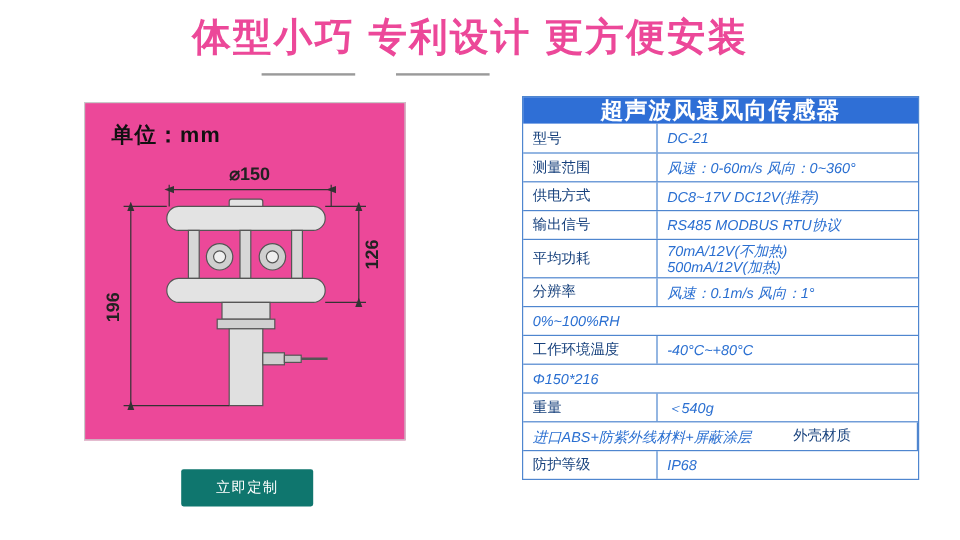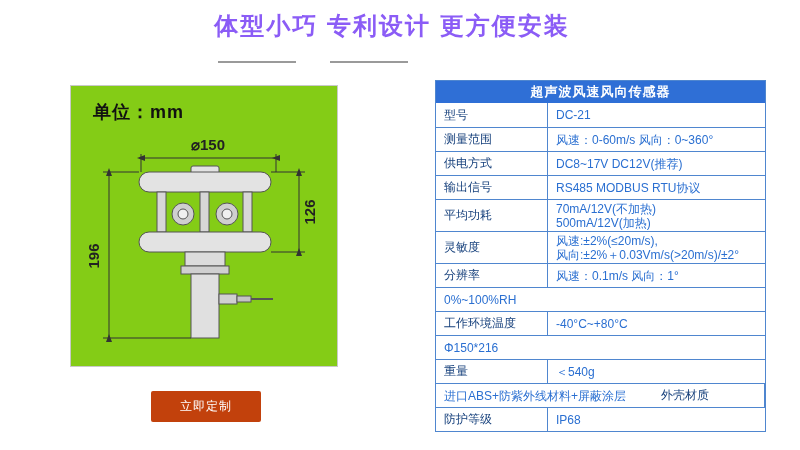--- a/index.html
+++ b/index.html
@@ -1,66 +1,66 @@
 <!DOCTYPE html>
 <html><head>
 <meta charset="utf-8">
 <style>
   * { margin: 0; padding: 0; box-sizing: border-box; }
   html, body { width: 800px; height: 450px; background: #ffffff; font-family: "Liberation Sans", sans-serif; }
   .canvas { position: relative; width: 800px; height: 450px; background: #ffffff; overflow: hidden; }
 
   .page-title {
     position: absolute; top: 10px; left: 0; width: 784px;
-    text-align: center; font-size: 24px; font-weight: bold; color: #8b5cf6;
+    text-align: center; font-size: 32px; font-weight: bold; color: #ec4899;
     letter-spacing: 2px;
   }
   .title-line { position: absolute; top: 61px; height: 2px; background: #9a9a9a; }
   .title-line.left  { left: 218px; width: 78px; }
   .title-line.right { left: 330px; width: 78px; }
 
   
   .drawing-panel {
     position: absolute; left: 70px; top: 85px; width: 268px; height: 282px;
-    background: #84cc16; border: 1px solid #c9c9c9;
+    background: #ec4899; border: 1px solid #c9c9c9;
   }
   .unit-label {
     position: absolute; left: 22px; top: 14px;
     font-size: 18px; font-weight: bold; color: #111; letter-spacing: 1px;
   }
   .diagram-svg { position: absolute; left: 0; top: 42px; }
 
   
   .cta-button {
     position: absolute; left: 151px; top: 391px; width: 110px; height: 31px;
-    background: #c2410c; color: #ffffff; font-size: 12px;
+    background: #0f766e; color: #ffffff; font-size: 12px;
     display: flex; align-items: center; justify-content: center;
     border: none; border-radius: 2px; cursor: pointer; letter-spacing: 1px;
   }
 
   
   .spec-table {
     position: absolute; left: 435px; top: 80px; width: 331px;
     border: 1px solid #4f86cf; background: #ffffff;
   }
   .spec-header {
     height: 22px; background: #2f6fd6; color: #ffffff;
-    font-size: 13px; font-weight: bold; letter-spacing: 1px;
+    font-size: 19px; font-weight: bold; letter-spacing: 1px;
     display: flex; align-items: center; justify-content: center;
   }
   .spec-row { display: flex; height: 24px; border-top: 1px solid #4f86cf; }
   .spec-row.tall { height: 32px; }
   .cell { display: flex; align-items: center; font-size: 12px; }
   .cell.label {
     width: 112px; padding-left: 8px; color: #16407c;
     border-right: 1px solid #4f86cf; flex-shrink: 0;
   }
   .cell.value {
     flex: 1; padding-left: 8px; color: #2a6fd1;
-    white-space: pre-line; line-height: 14px;
+    white-space: pre-line; line-height: 14px; font-style: italic;
   }
 </style>
 </head>
 <body>
 
 <div class="canvas">
 
   <div class="page-title">体型小巧 专利设计 更方便安装</div>
   <div class="title-line left"></div>
   <div class="title-line right"></div>
@@ -129,25 +129,20 @@
     </div>
     <div class="spec-row">
       <div class="cell label">输出信号</div>
       <div class="cell value">RS485  MODBUS RTU协议</div>
     </div>
     <div class="spec-row tall">
       <div class="cell label">平均功耗</div>
       <div class="cell value">70mA/12V(不加热)
 500mA/12V(加热)</div>
     </div>
-    <div class="spec-row tall">
-      <div class="cell label">灵敏度</div>
-      <div class="cell value">风速:±2%(≤20m/s),
-风向:±2%＋0.03Vm/s(&gt;20m/s)/±2°</div>
-    </div>
     <div class="spec-row">
       <div class="cell label">分辨率</div>
       <div class="cell value">风速：0.1m/s  风向：1°</div>
     </div>
     <div class="spec-row">
       <div class="cell value">0%~100%RH</div>
     </div>
     <div class="spec-row">
       <div class="cell label">工作环境温度</div>
       <div class="cell value">-40°C~+80°C</div>

